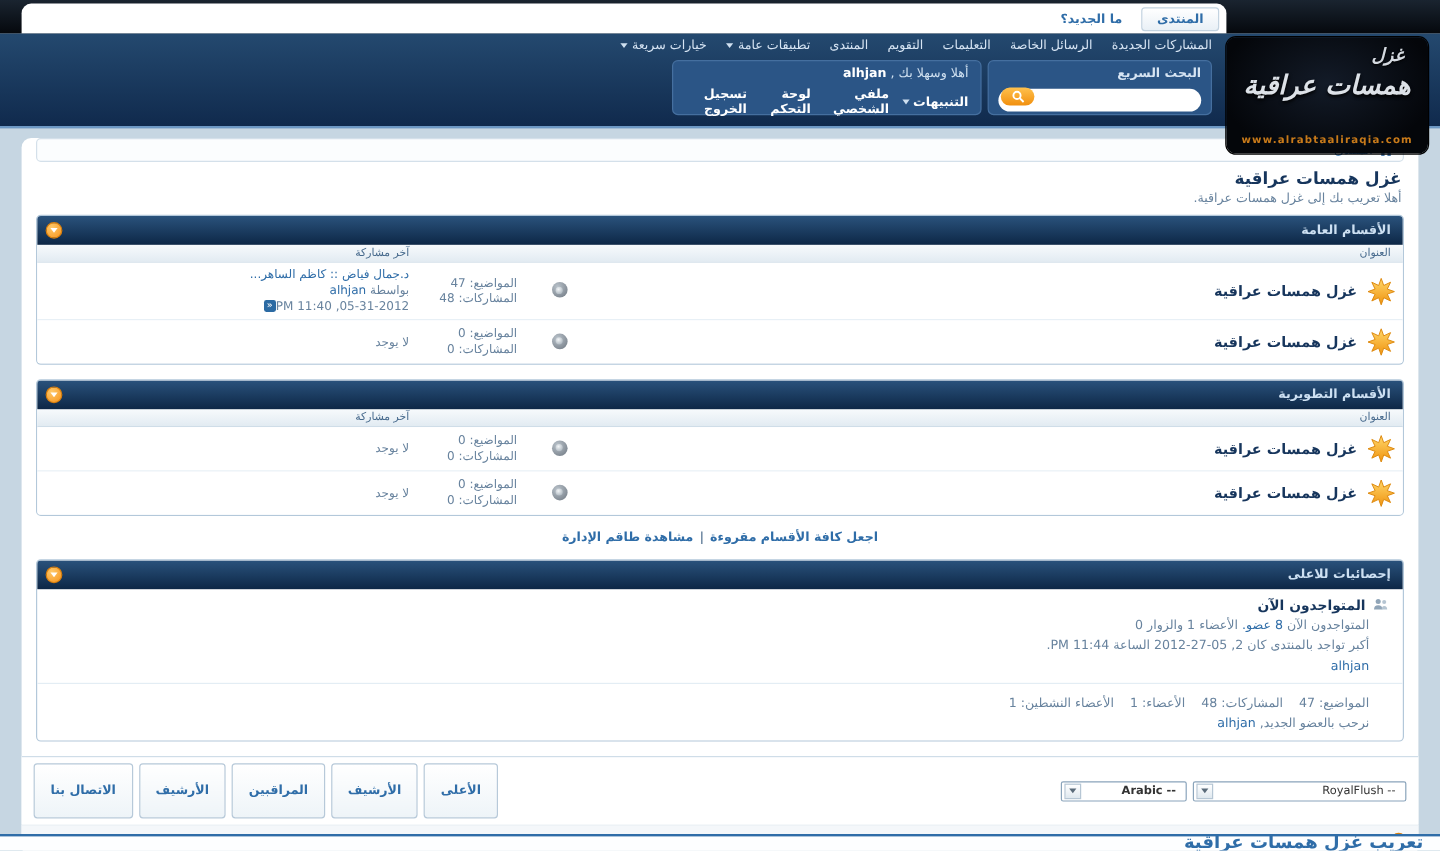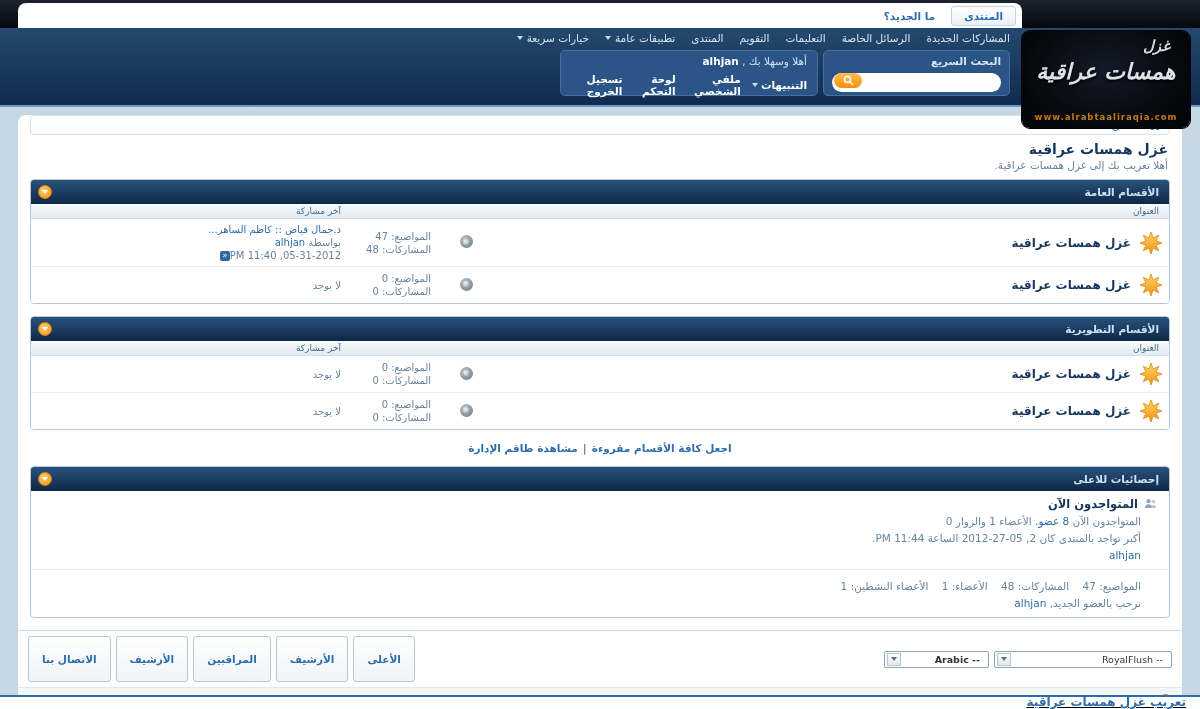--- a/index.html
+++ b/index.html
@@ -115,21 +115,21 @@
            display:flex;align-items:center;gap:5px;}
   .backtop a{font-size:10.5px;font-weight:bold;color:#2f6da8;display:flex;align-items:center;gap:5px;}
   .upcircle{width:13px;height:13px;border-radius:50%;display:inline-flex;align-items:center;justify-content:center;
             background:radial-gradient(circle at 35% 30%,#ffc96a,#f7941d);border:1px solid #d97f0c;box-sizing:border-box;}
   .upcircle i{width:0;height:0;border-left:3px solid transparent;border-right:3px solid transparent;
               border-bottom:4px solid #fff;}
   
   .pagefoot{padding:7px 16px 0 0;text-align:right;font-size:9.5px;line-height:11.5px;color:#53677a;}
   .pagefoot a{color:#2f6da8;}
   .bottomstrip{position:absolute;left:0;right:0;bottom:0;height:12px;background:#fdfeff;
-               border-top:2px solid #2f6da8;text-align:right;padding:0 14px;font-size:12px;font-weight:bold;line-height:11px;text-decoration:underline;}
+               border-top:2px solid #2f6da8;text-align:right;padding:0 14px;font-size:15px;font-weight:bold;line-height:11px;}
   .bottomstrip a{color:#2f6da8;}
   svg{display:block;}
 </style>
 </head>
 <body>
 
 <svg width="0" height="0" style="position:absolute">
   <defs>
     <linearGradient id="starg" x1="0" y1="0" x2="0" y2="1">
       <stop offset="0" stop-color="#ffd76a"></stop>

